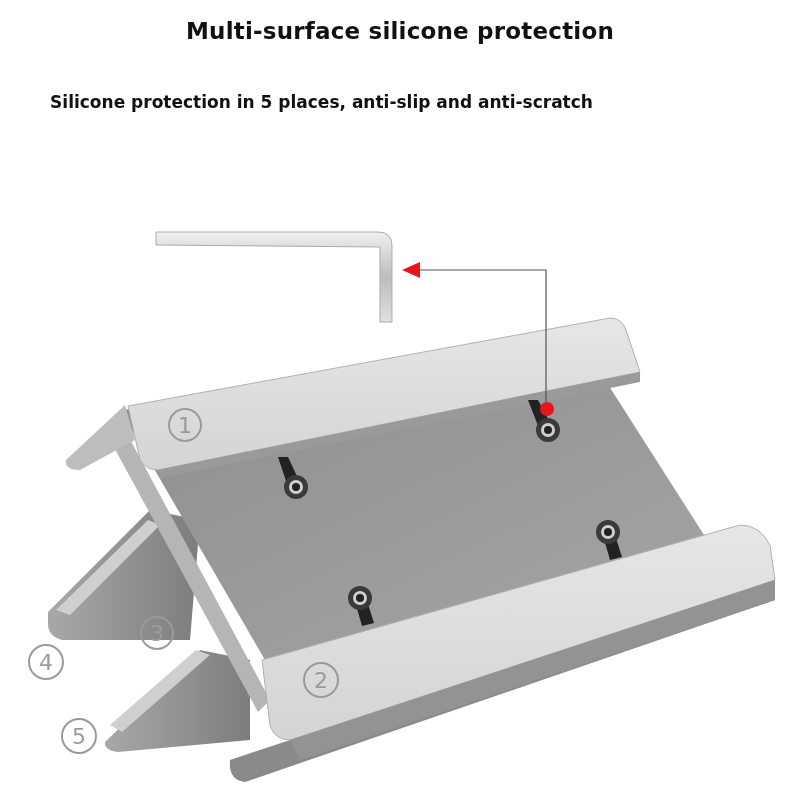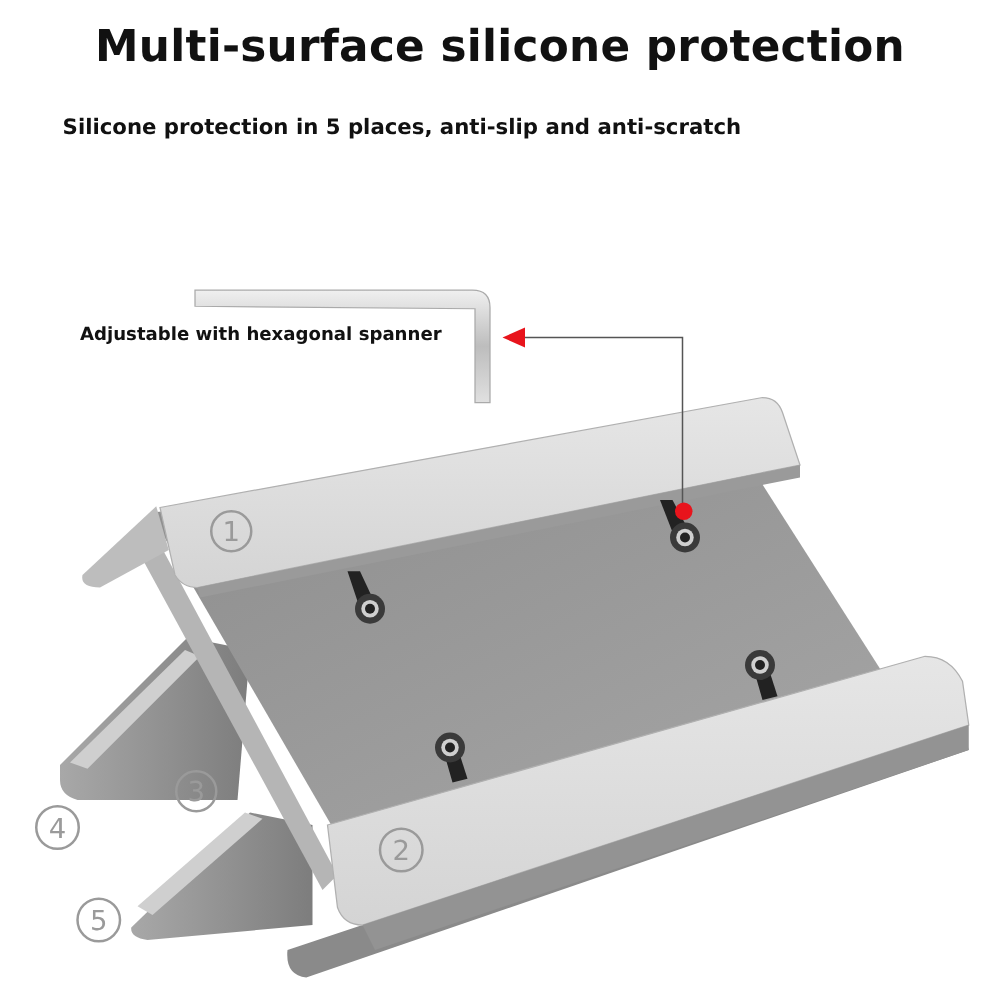--- a/index.html
+++ b/index.html
@@ -1,29 +1,28 @@
 <!DOCTYPE html>
 <html><head>
 <meta charset="utf-8">
 <style>
   html,body{margin:0;padding:0;background:#fff;}
   body{width:800px;height:800px;position:relative;overflow:hidden;font-family:"DejaVu Sans","Liberation Sans",sans-serif;color:#111;}
-  .title{position:absolute;top:18px;left:0;width:800px;text-align:center;font-size:35px;font-weight:bold;letter-spacing:0.2px;}
+  .title{position:absolute;top:18px;left:0;width:800px;text-align:center;font-size:23px;font-weight:bold;letter-spacing:0.2px;}
   .subtitle{position:absolute;top:92px;left:0;width:643px;text-align:center;font-size:17px;font-weight:bold;}
   .callout{position:absolute;left:64px;top:256px;font-size:14.5px;font-weight:bold;line-height:25px;}
   svg{position:absolute;left:0;top:0;}
 </style>
 </head>
 <body>
 
 <div class="title">Multi-surface silicone protection</div>
 <div class="subtitle">Silicone protection in 5 places, anti-slip and anti-scratch</div>
 
 <div class="callout">
-  <div>Adjustable with hexagonal spanner</div>
 </div>
 
 <svg width="800" height="800" viewBox="0 0 800 800">
   <defs>
     <linearGradient id="plate" x1="0" y1="0" x2="1" y2="1">
       <stop offset="0" stop-color="#8e8e8e"></stop>
       <stop offset="1" stop-color="#a6a6a6"></stop>
     </linearGradient>
     <linearGradient id="pad" x1="0" y1="0" x2="0" y2="1">
       <stop offset="0" stop-color="#e6e6e6"></stop>

